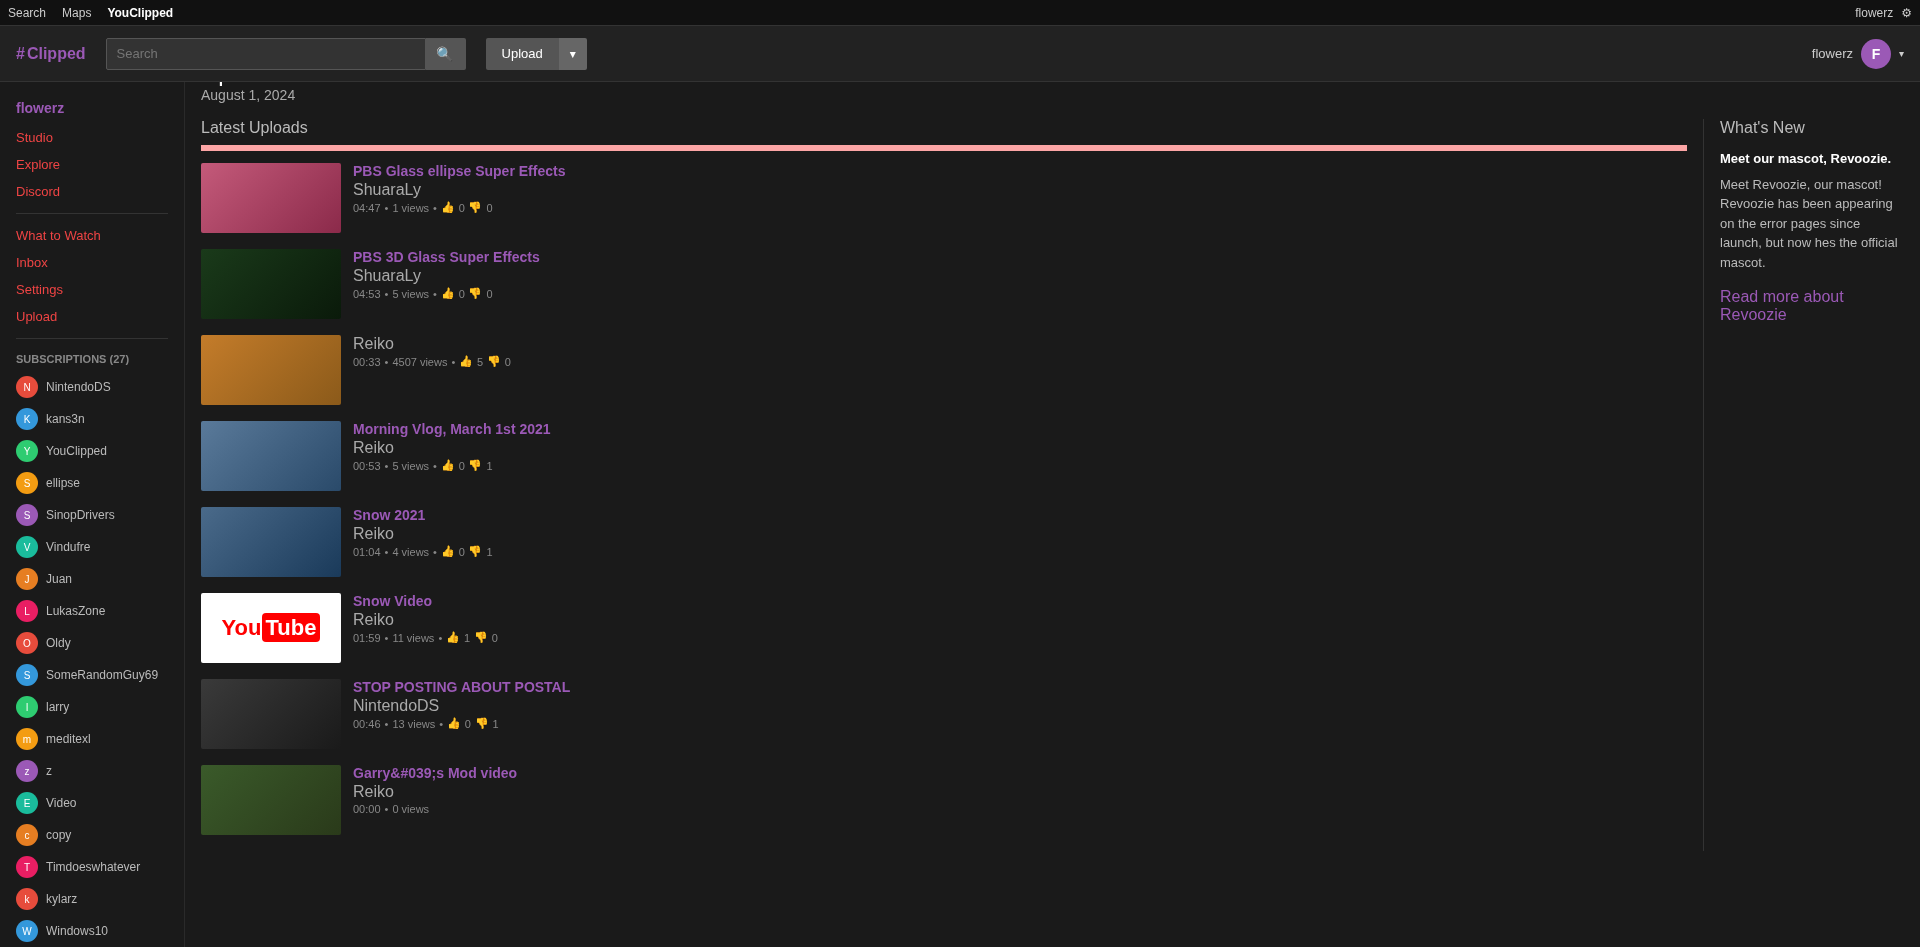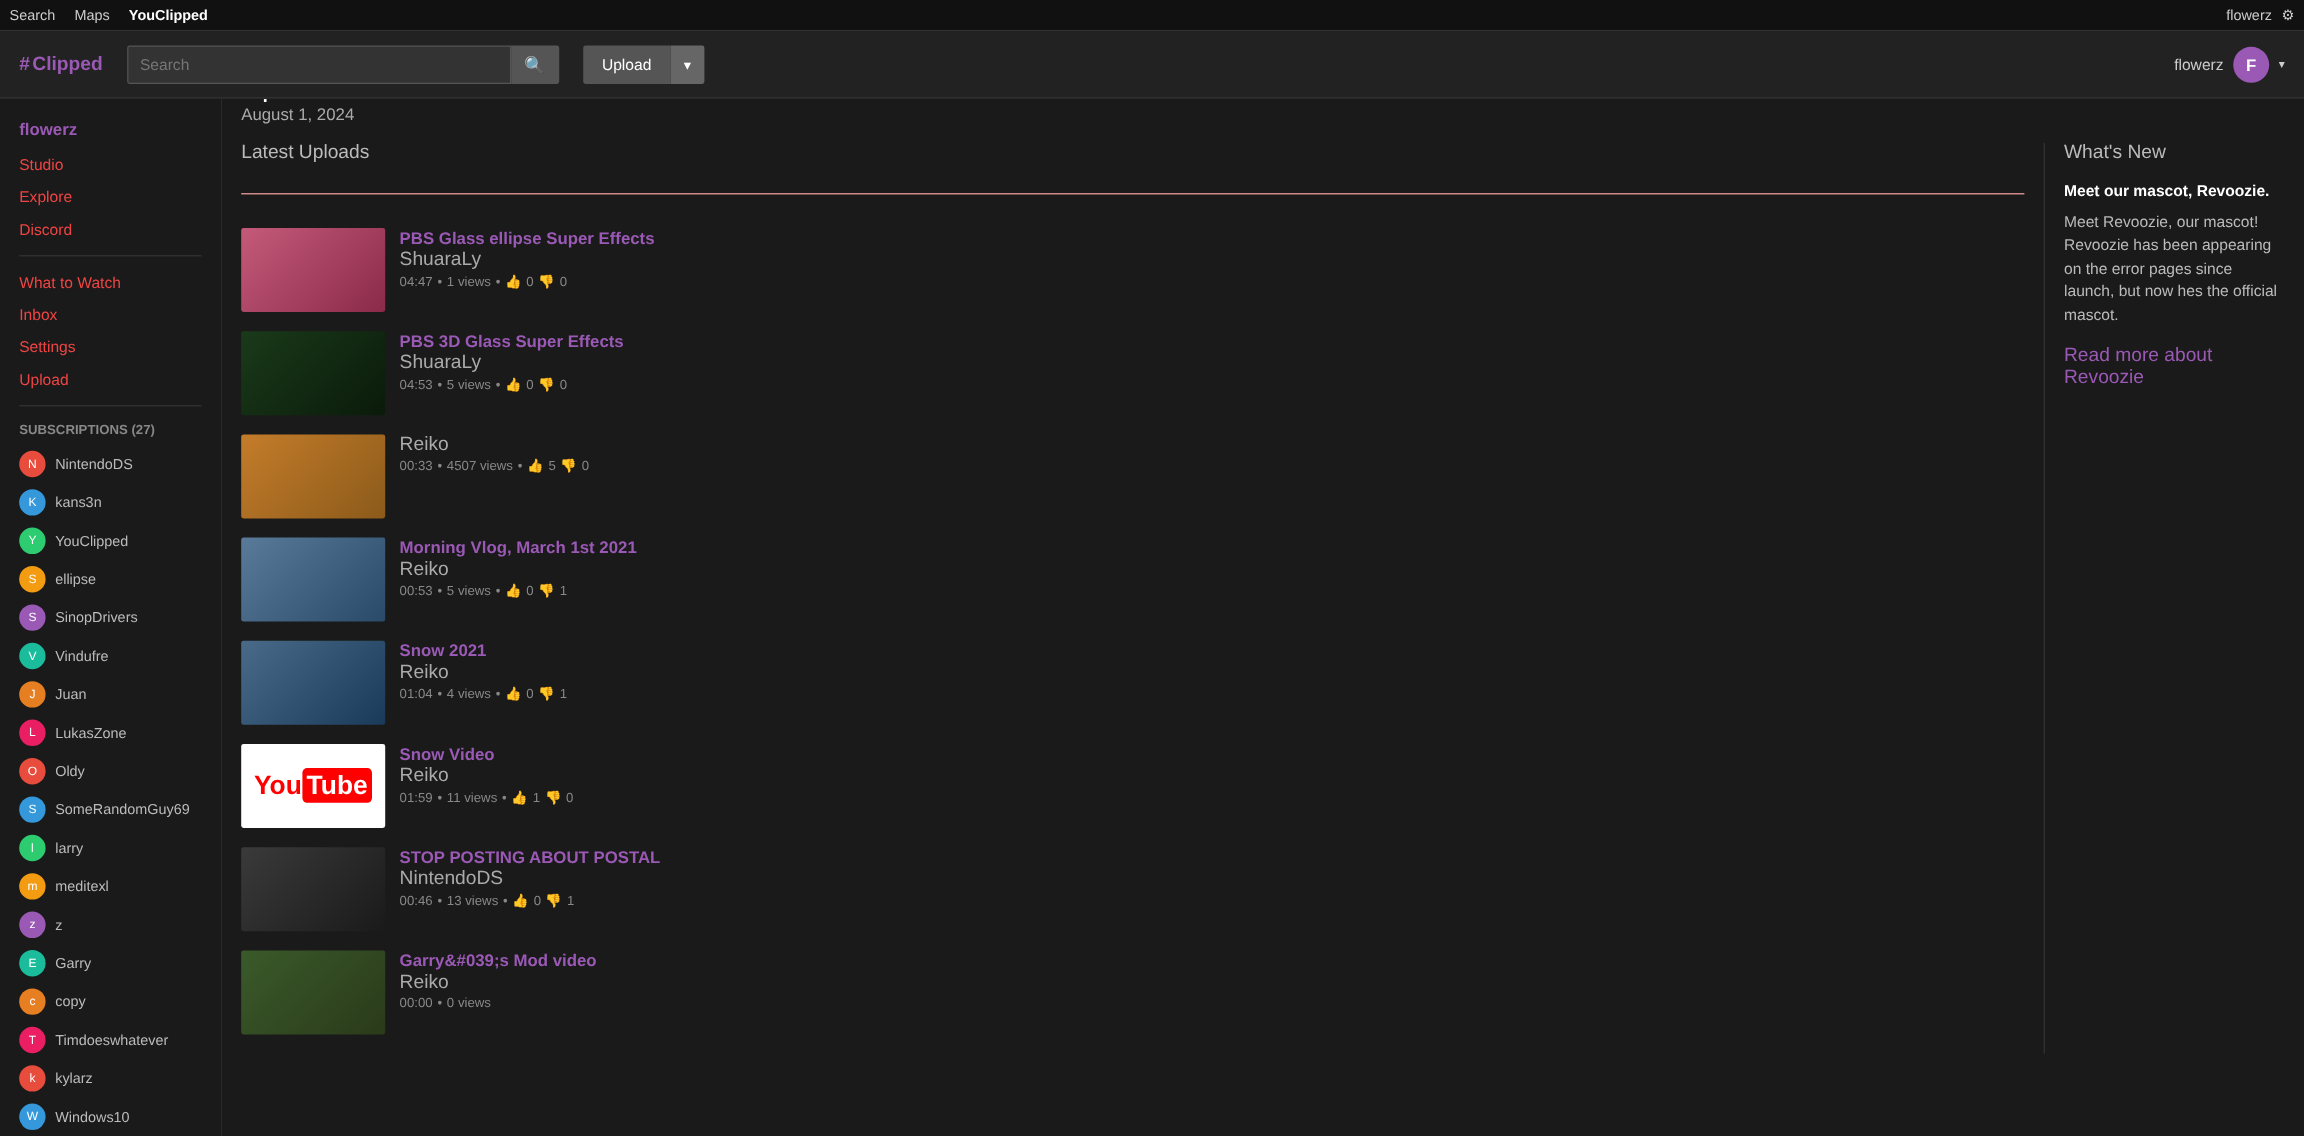--- a/index.html
+++ b/index.html
@@ -98,25 +98,25 @@
 
     
     #page-title { color: #fff; font-size: 24px; font-weight: normal; margin-top: 8px; }
     #page-date { color: #aaa; font-size: 14px; margin-bottom: 16px; }
 
     
     #content-area { display: flex; gap: 0; }
     #videos-col { flex: 1; border-right: 1px solid #333; padding-right: 16px; }
     #sidebar-col { width: 200px; padding-left: 16px; }
 
-    .section-header { color: #bbb; font-size: 16px; font-weight: normal; margin-bottom: 28px; border-bottom: 1px solid #fca5a5; padding-bottom: 24px; }
+    .section-header { color: #bbb; font-size: 16px; font-weight: normal; margin-bottom: 12px; border-bottom: 6px solid #fca5a5; padding-bottom: 8px; }
 
     
     .video-item { display: flex; gap: 12px; margin-bottom: 16px; cursor: pointer; }
-    .video-thumb { width: 120px; height: 70px; background: #333; flex-shrink: 0; overflow: hidden; border-radius: 2px; position: relative; }
+    .video-thumb { width: 140px; height: 70px; background: #333; flex-shrink: 0; overflow: hidden; border-radius: 2px; position: relative; }
     .video-info { flex: 1; }
     .video-title { color: #9b59b6; font-size: 14px; font-weight: bold; text-decoration: none; display: block; margin-bottom: 2px; }
     .video-author { color: #aaa; font-size: 16px; margin-bottom: 2px; }
     .video-meta { color: #888; font-size: 11px; display: flex; align-items: center; gap: 4px; }
     .thumb-youtube { background: #fff; display: flex; align-items: center; justify-content: center; }
     .yt-logo { color: #ff0000; font-size: 22px; font-weight: bold; font-family: Arial; }
     .yt-logo span { color: #fff; background: #ff0000; padding: 2px 4px; border-radius: 4px; }
 
     
     .whats-new-title { color: #bbb; font-size: 16px; font-weight: normal; margin-bottom: 12px; }
@@ -235,21 +235,21 @@
   <div class="sub-item">
     <div class="sub-avatar color4">m</div>
     <span class="sub-name">meditexl</span>
   </div>
   <div class="sub-item">
     <div class="sub-avatar color5">z</div>
     <span class="sub-name">z</span>
   </div>
   <div class="sub-item">
     <div class="sub-avatar color6">E</div>
-    <span class="sub-name">Garry</span>
+    <span class="sub-name">Video</span>
   </div>
   <div class="sub-item">
     <div class="sub-avatar color7">c</div>
     <span class="sub-name">copy</span>
   </div>
   <div class="sub-item">
     <div class="sub-avatar color8">T</div>
     <span class="sub-name">Timdoeswhatever</span>
   </div>
   <div class="sub-item">

